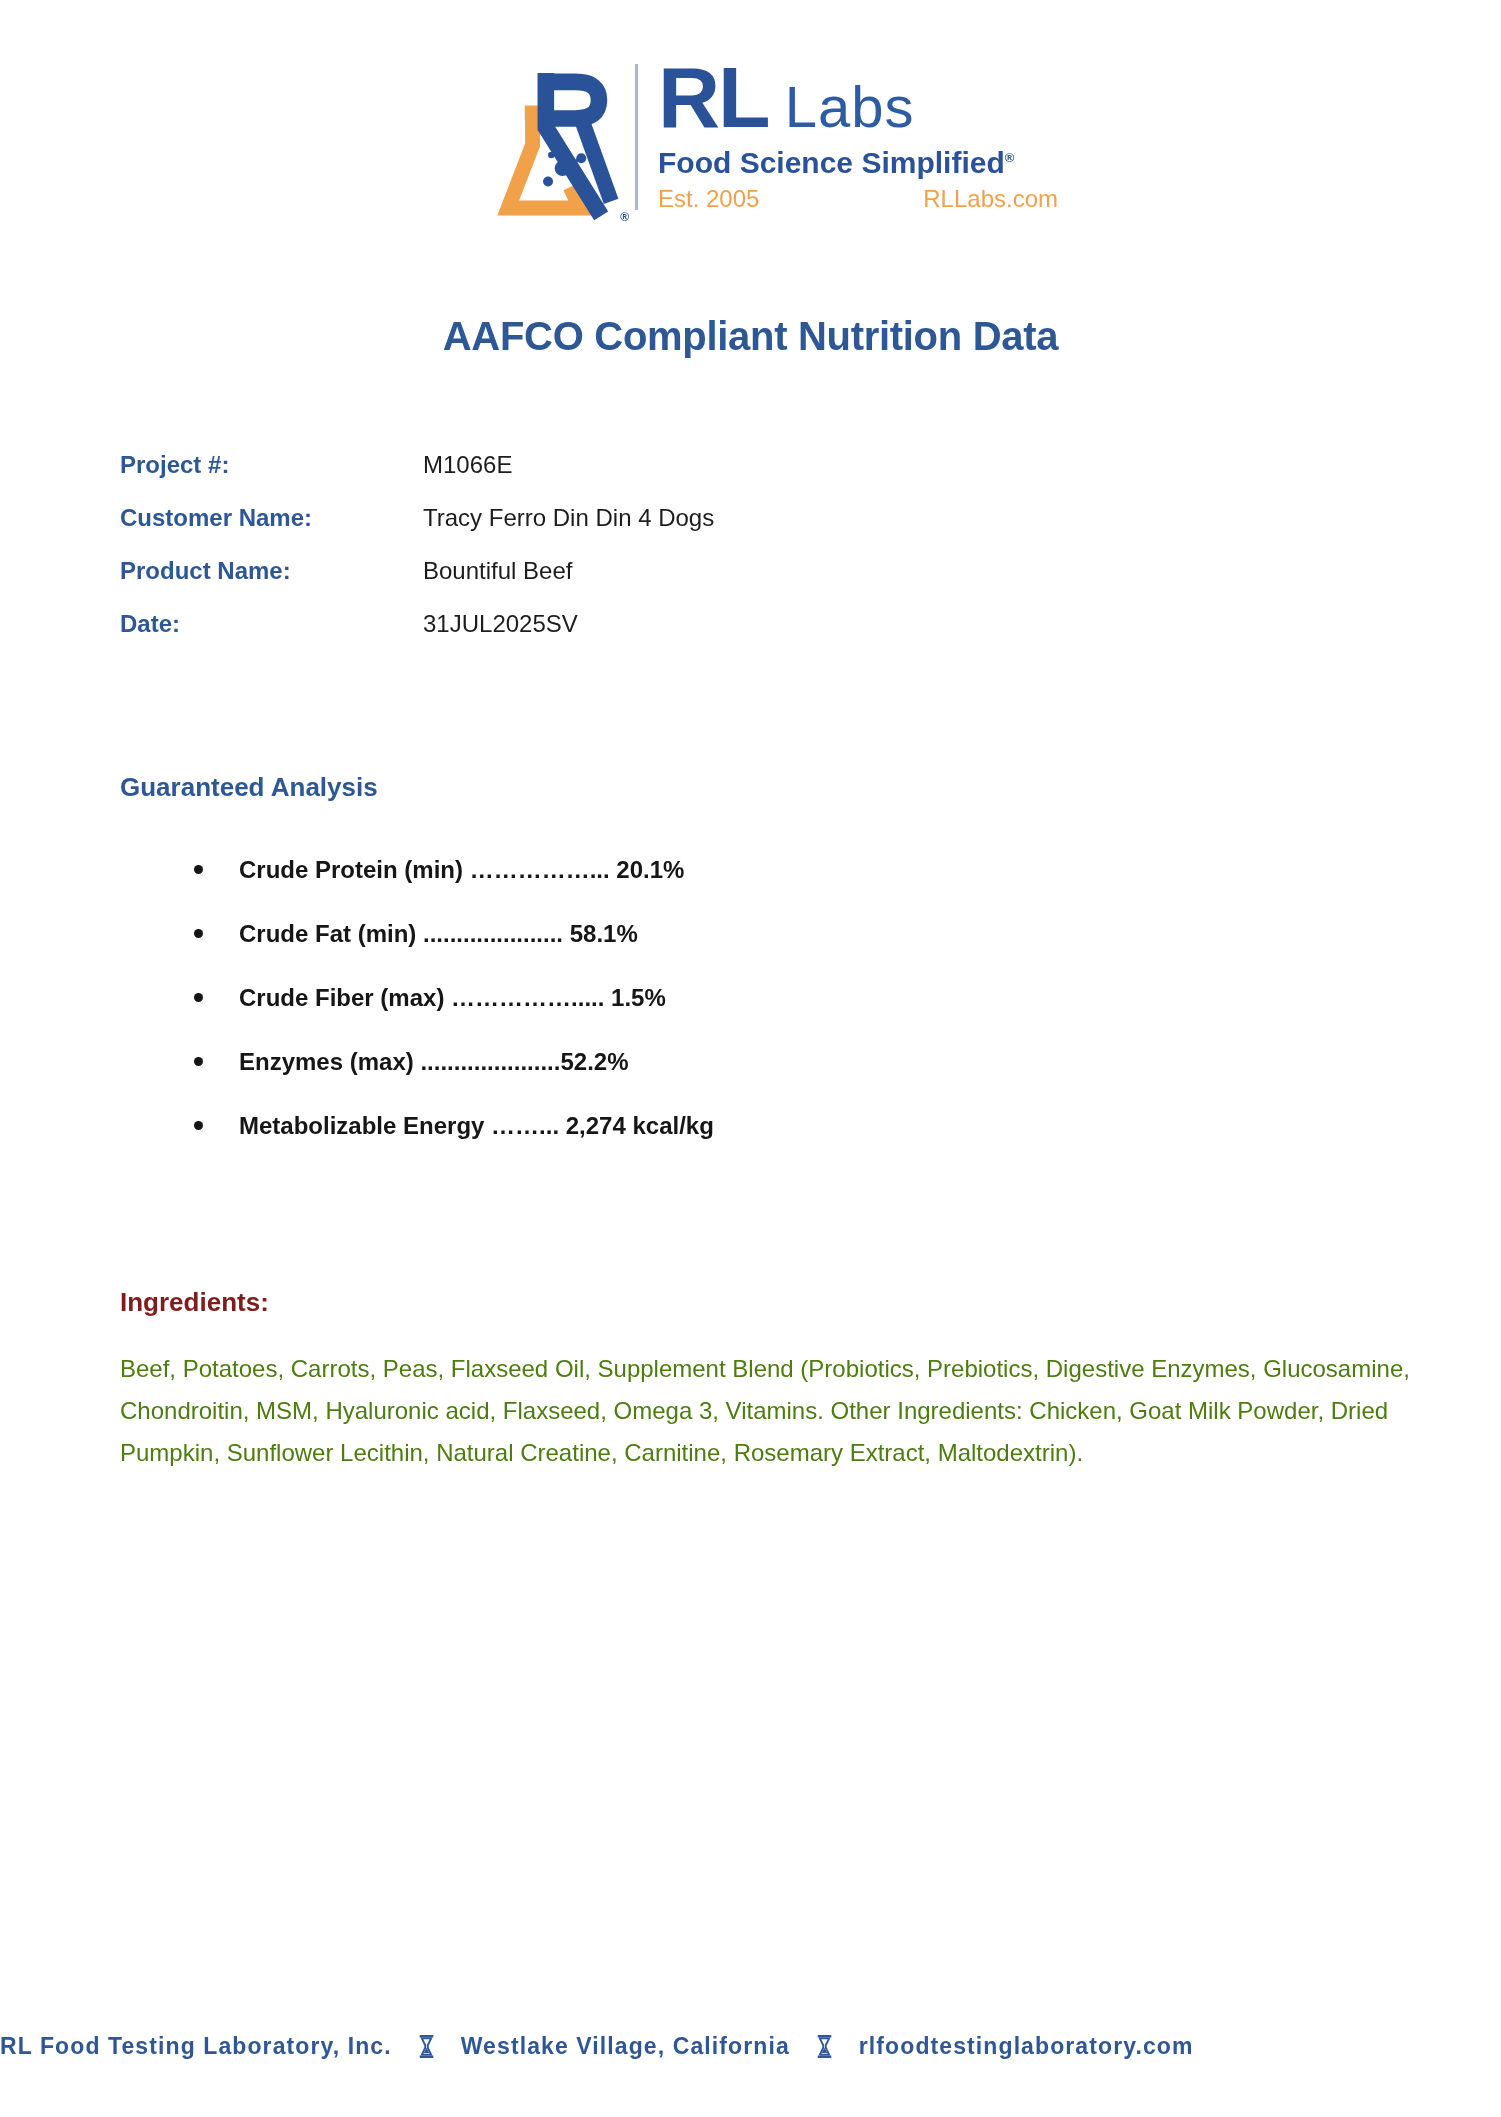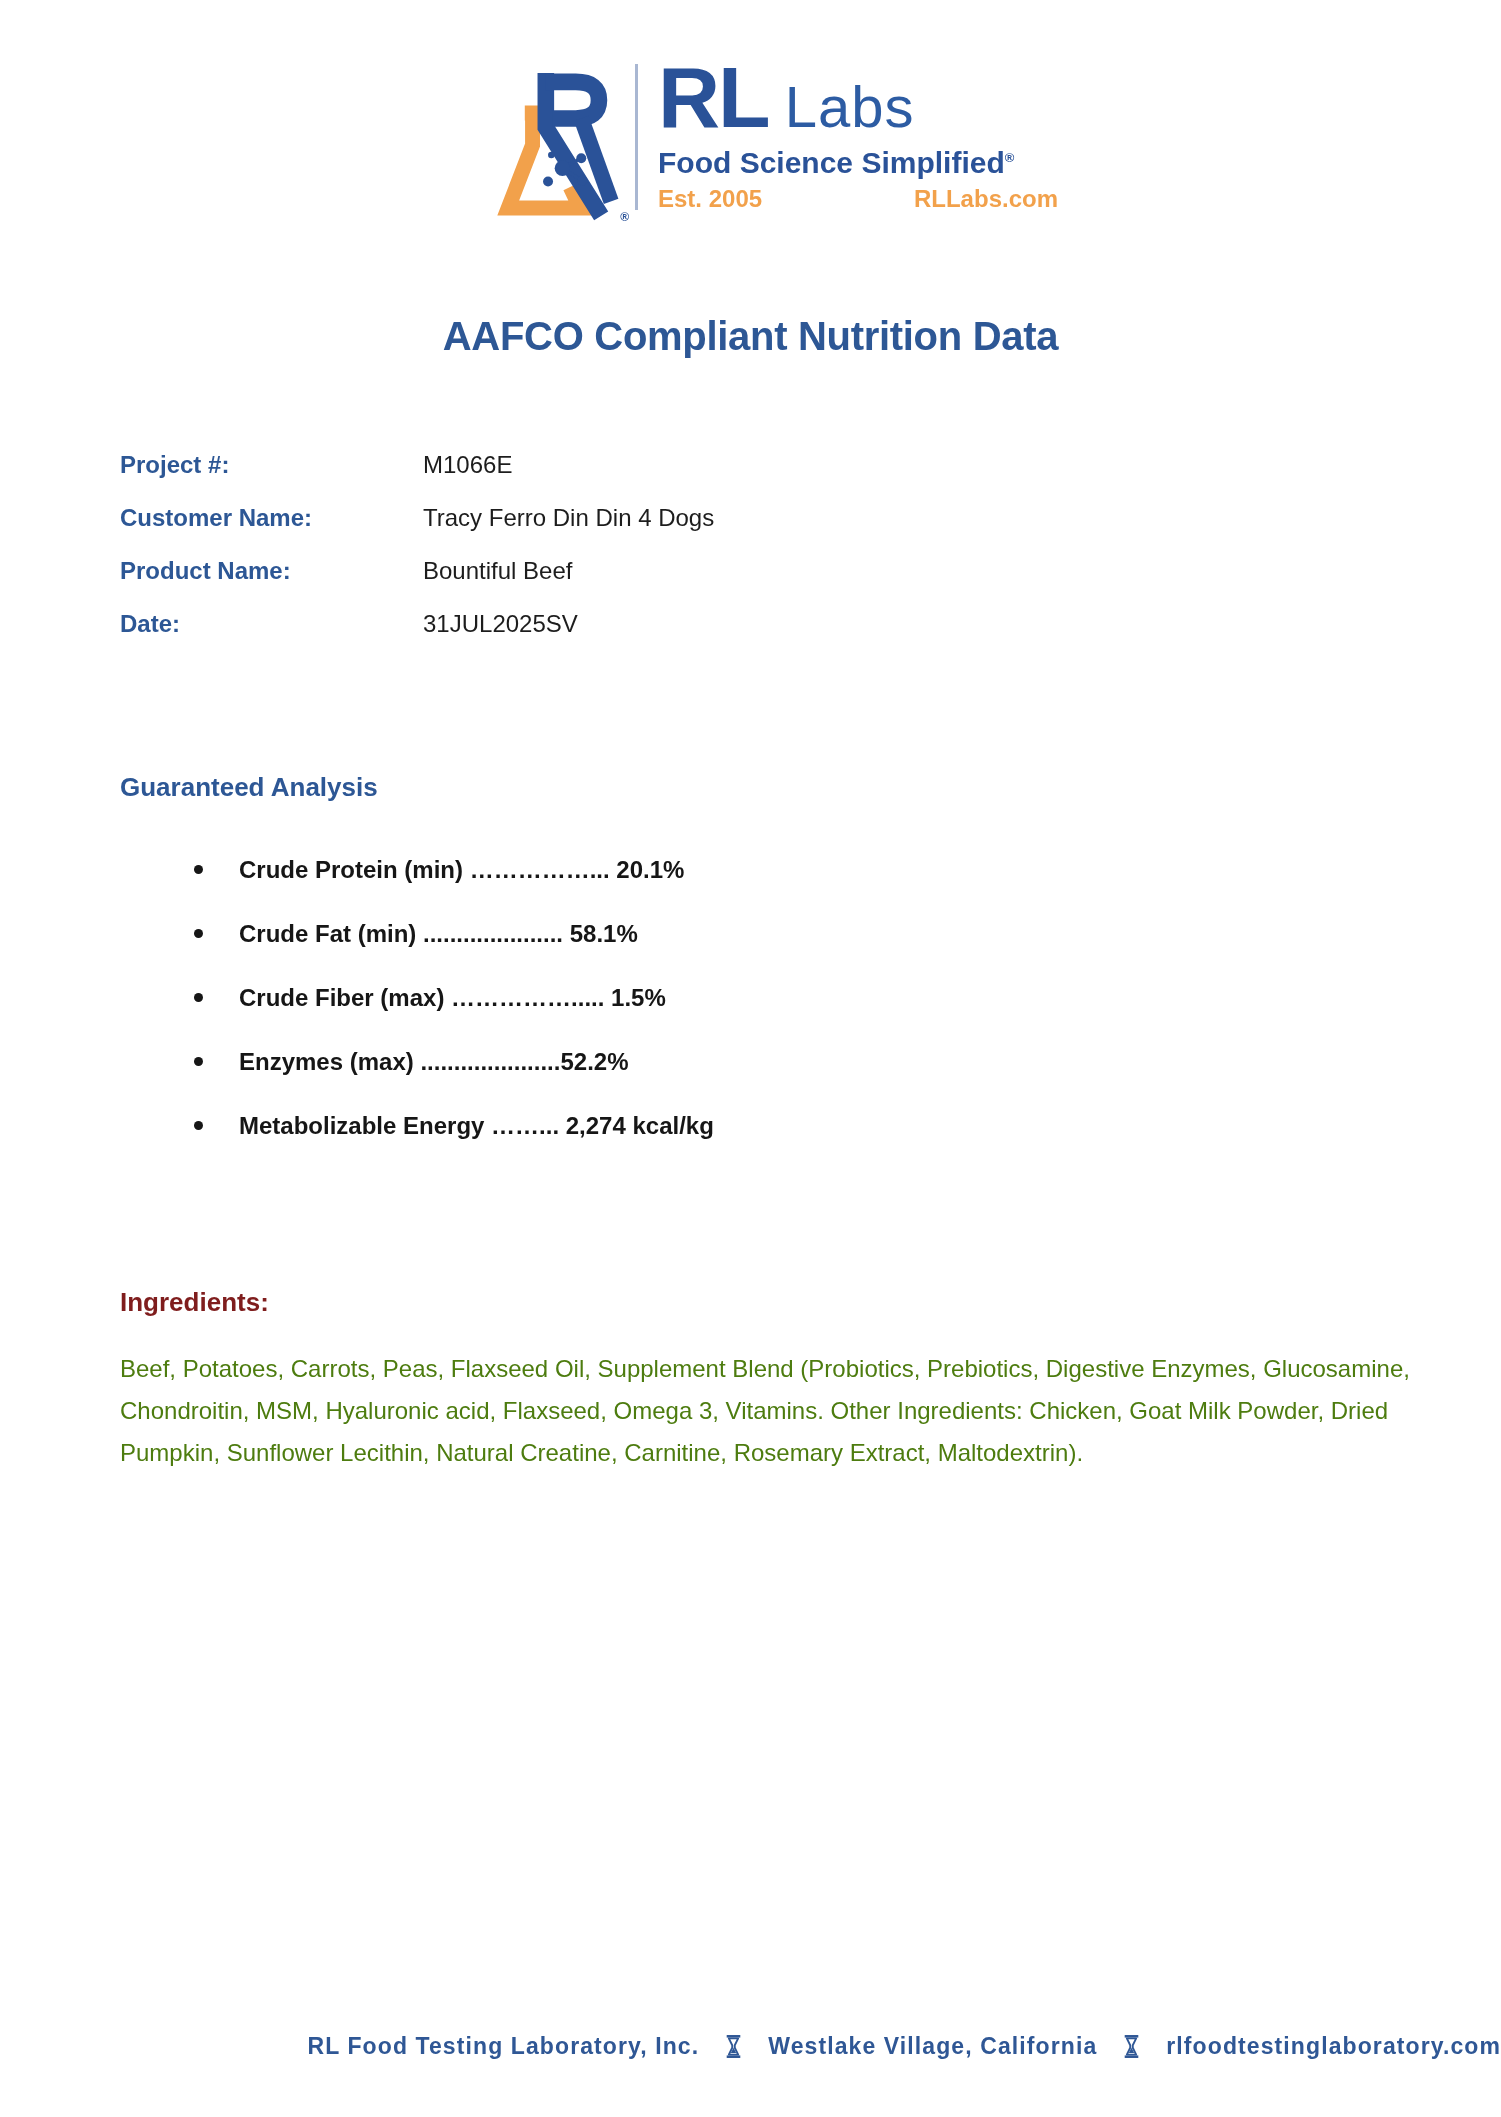--- a/index.html
+++ b/index.html
@@ -81,21 +81,21 @@
     font-size: 13px;
     vertical-align: super;
   }
   .logo-bottom {
     display: flex;
     justify-content: space-between;
     margin-top: 5px;
   }
   .est, .logo-site {
     font-size: 24px;
-    font-weight: 700;
+    font-weight: 400;
     color: #f2a14b;
   }
 
   
   .doc-title {
     position: absolute;
     top: 314px;
     left: 0;
     width: 100%;
     text-align: center;
@@ -180,21 +180,21 @@
     color: #4d7c0f;
   }
 
   
   .footer {
     position: absolute;
     top: 2033px;
     left: 0;
     width: 100%;
     display: flex;
-    justify-content: flex-end;
+    justify-content: flex-start;
     align-items: center;
     gap: 26px;
     font-size: 23px;
     font-weight: 700;
     letter-spacing: 1.1px;
     color: #2f5795;
   }
   .hourglass {
     width: 17px;
     height: 25px;

